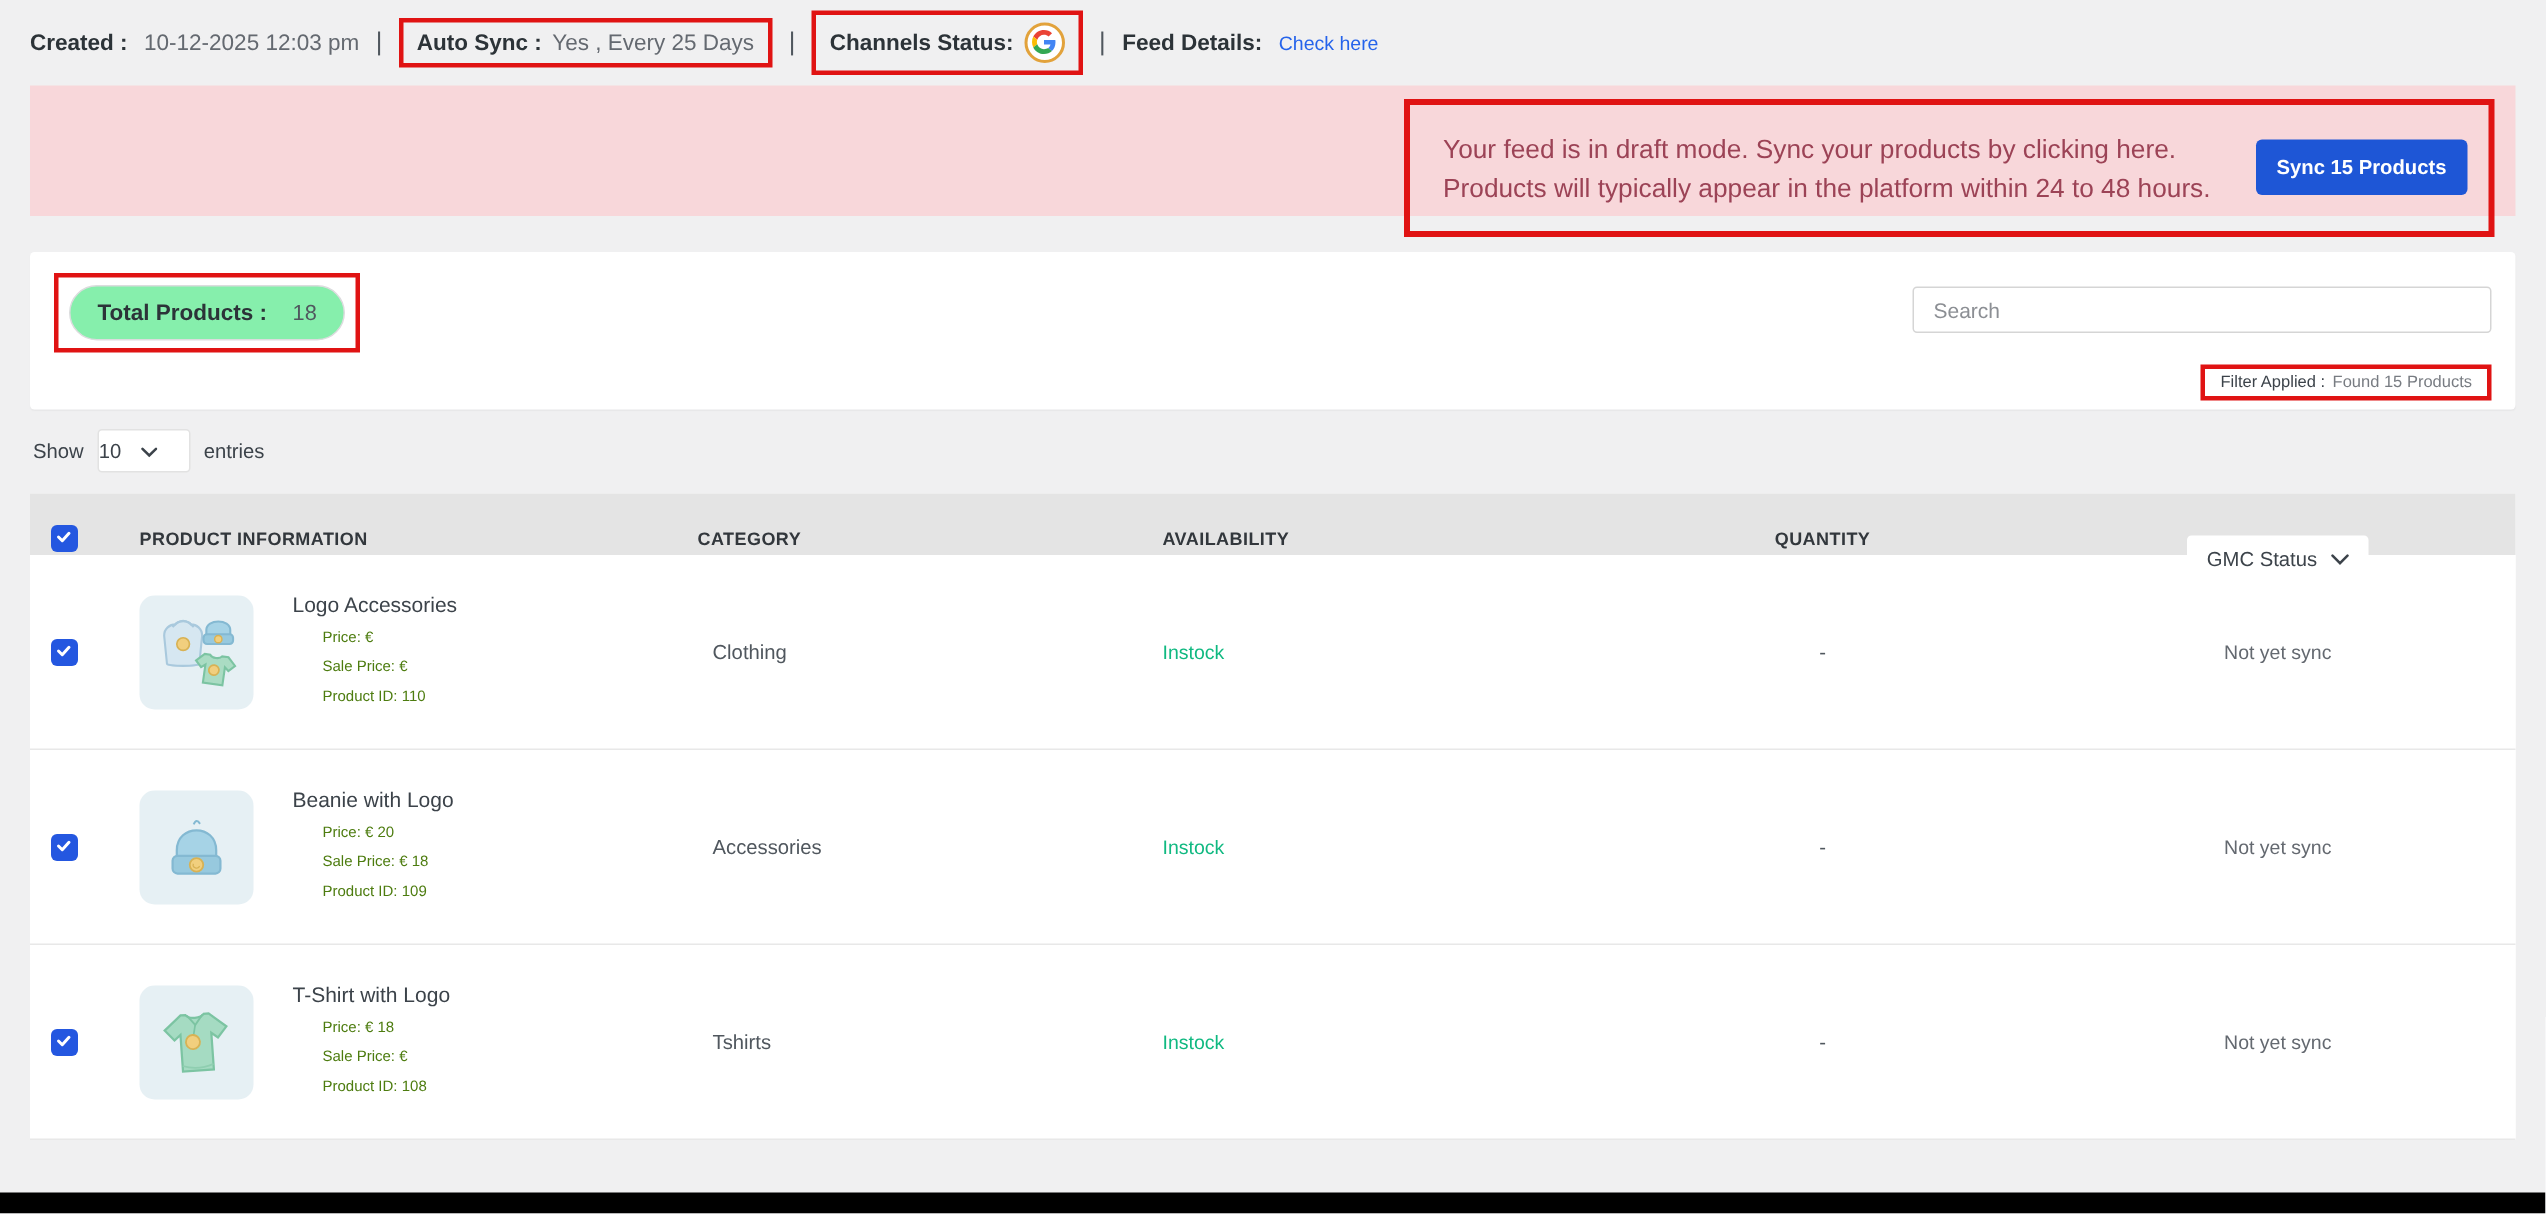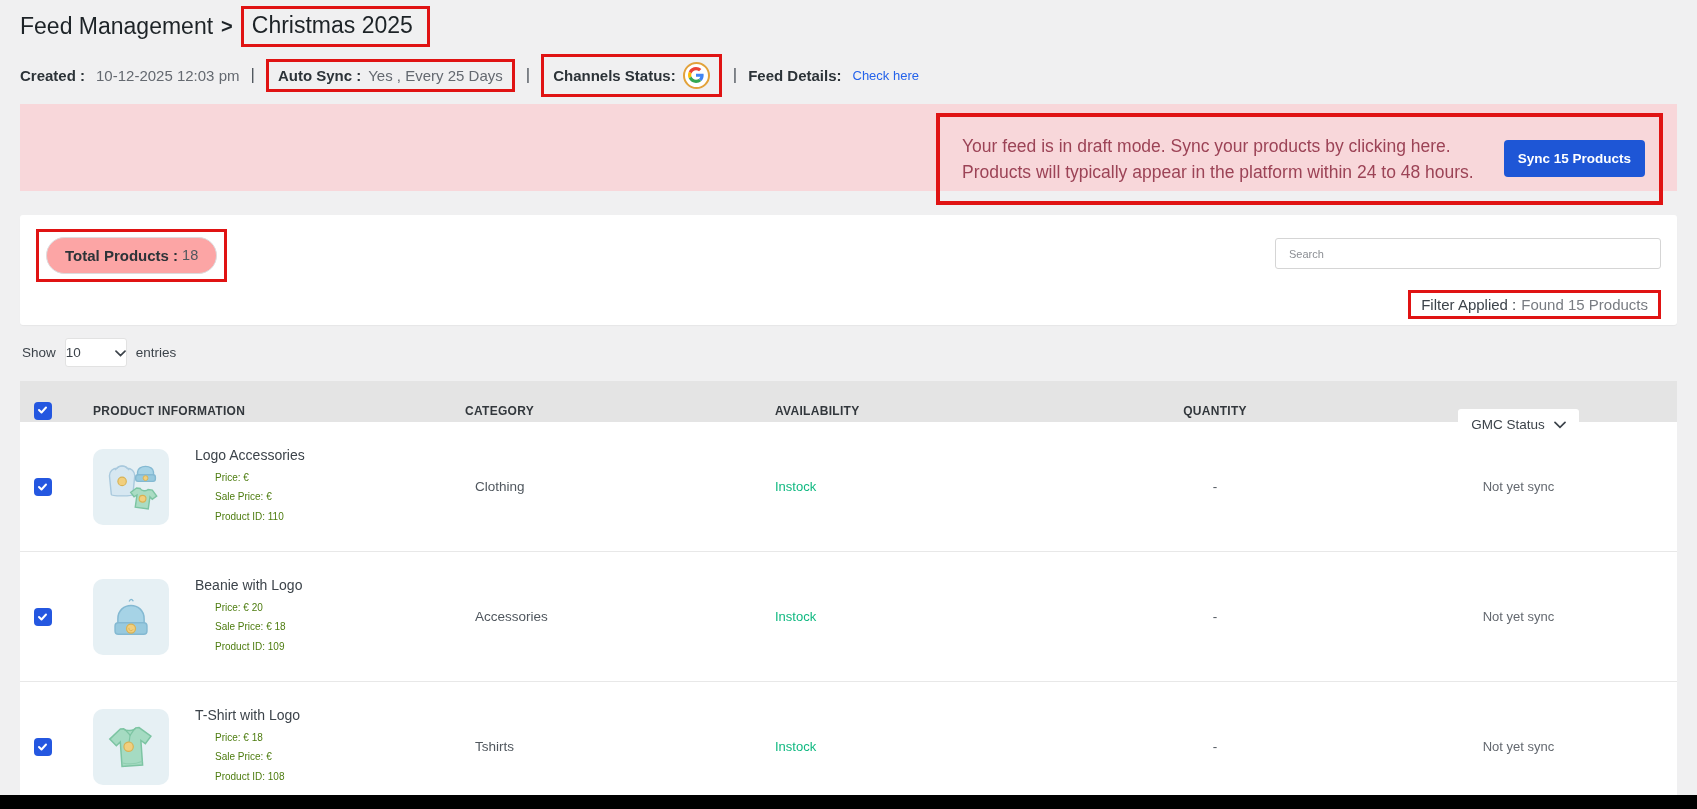--- a/index.html
+++ b/index.html
@@ -44,39 +44,39 @@
     font-family: "Liberation Sans", sans-serif; font-weight: 700; font-size: 13.5px;
     padding: 11px 14px; cursor: pointer; white-space: nowrap;
   }
 
   
   .card { margin-top: 24px; background: #fff; border-radius: 3px; padding: 14px 16px 6px; box-shadow: 0 1px 1px rgba(0,0,0,.04); }
   .card-top { display: flex; align-items: flex-start; justify-content: space-between; }
   .total-annotation { border: 3px solid var(--annotation_red, #e01313); padding: 5px 7px; display: inline-block; }
   .total-pill {
     border: 1px solid #dcdcde; border-radius: 20px; padding: 9px 18px;
-    font-size: 15px; font-weight: 700; color: #2c3338; background: #fca5a5; display: inline-flex; align-items: flex-start; gap: 4px;
+    font-size: 15px; font-weight: 700; color: #2c3338; background: #86efac; display: inline-flex; align-items: flex-end; gap: 17px;
   }
   .total-pill .num { font-weight: 400; font-size: 14.5px; color: #50575e; }
   .search-input {
     width: 386px; height: 31px; border: 1px solid #d5d5d5; border-radius: 3px;
-    padding: 0 13px; font-size: 11px; font-family: "Liberation Sans", sans-serif; color: #3c434a;
+    padding: 0 13px; font-size: 14px; font-family: "Liberation Sans", sans-serif; color: #3c434a;
     margin-top: 9px; outline: none;
   }
   .search-input::placeholder { color: #8c8f94; }
   .card-bottom { display: flex; justify-content: flex-end; margin-top: 8px; }
-  .filter-annotation { border: 3px solid var(--annotation_red, #e01313); padding: 3px 10px; font-size: 15px; display: inline-flex; gap: 5px; }
+  .filter-annotation { border: 3px solid var(--annotation_red, #e01313); padding: 3px 10px; font-size: 11px; display: inline-flex; gap: 5px; }
   .filter-label { color: #3c434a; }
   .filter-value { color: #787c82; }
 
   
   .entries-bar { display: flex; align-items: center; gap: 9px; padding: 13px 2px 14px; font-size: 13.5px; color: #3c434a; }
   .select-box {
     width: 62px; height: 29px; background: #fff; border: 1px solid #e2e2e2; border-radius: 3px;
-    display: inline-flex; align-items: center; justify-content: space-between; gap: 13px; cursor: pointer; font-size: 13.5px;
+    display: inline-flex; align-items: center; justify-content: flex-start; gap: 13px; cursor: pointer; font-size: 13.5px;
   }
 
   
   .table { background: #fff; }
   .grid-row { display: grid; grid-template-columns: 45px 390px 320px 295px 290px 1fr; align-items: center; }
   .thead { background: var(--header_bg, #e4e4e4); height: 41px; font-size: 12px; font-weight: 700; color: #32373c; letter-spacing: .3px; }
   .cell-check { display: flex; justify-content: center; }
   .checkbox {
     width: 18px; height: 18px; border-radius: 4px; background: var(--checkbox_blue, #2457e0);
     display: inline-flex; align-items: center; justify-content: center; cursor: pointer;
@@ -100,25 +100,20 @@
   .qty { font-size: 13.5px; color: #50575e; }
   .gmc-val { font-size: 13px; color: #646970; text-align: center; }
 
   .bottom-bar { position: absolute; left: 0; right: 0; bottom: 0; height: 14px; background: var(--bottom_bar, #000); }
 </style>
 </head>
 <body>
 
 <div class="content">
 
-  <div class="breadcrumb">
-    <span>Feed Management</span>
-    <span class="sep">&gt;</span>
-    <span class="title-annotation"><span>Christmas 2025</span></span>
-  </div>
 
   <div class="meta-row">
     <span class="meta-label">Created :</span>
     <span class="meta-value">10-12-2025 12:03 pm</span>
     <span class="pipe">|</span>
     <span class="red-inline-box">
       <span class="meta-label">Auto Sync :</span>
       <span class="meta-value">Yes , Every 25 Days</span>
     </span>
     <span class="pipe">|</span>

